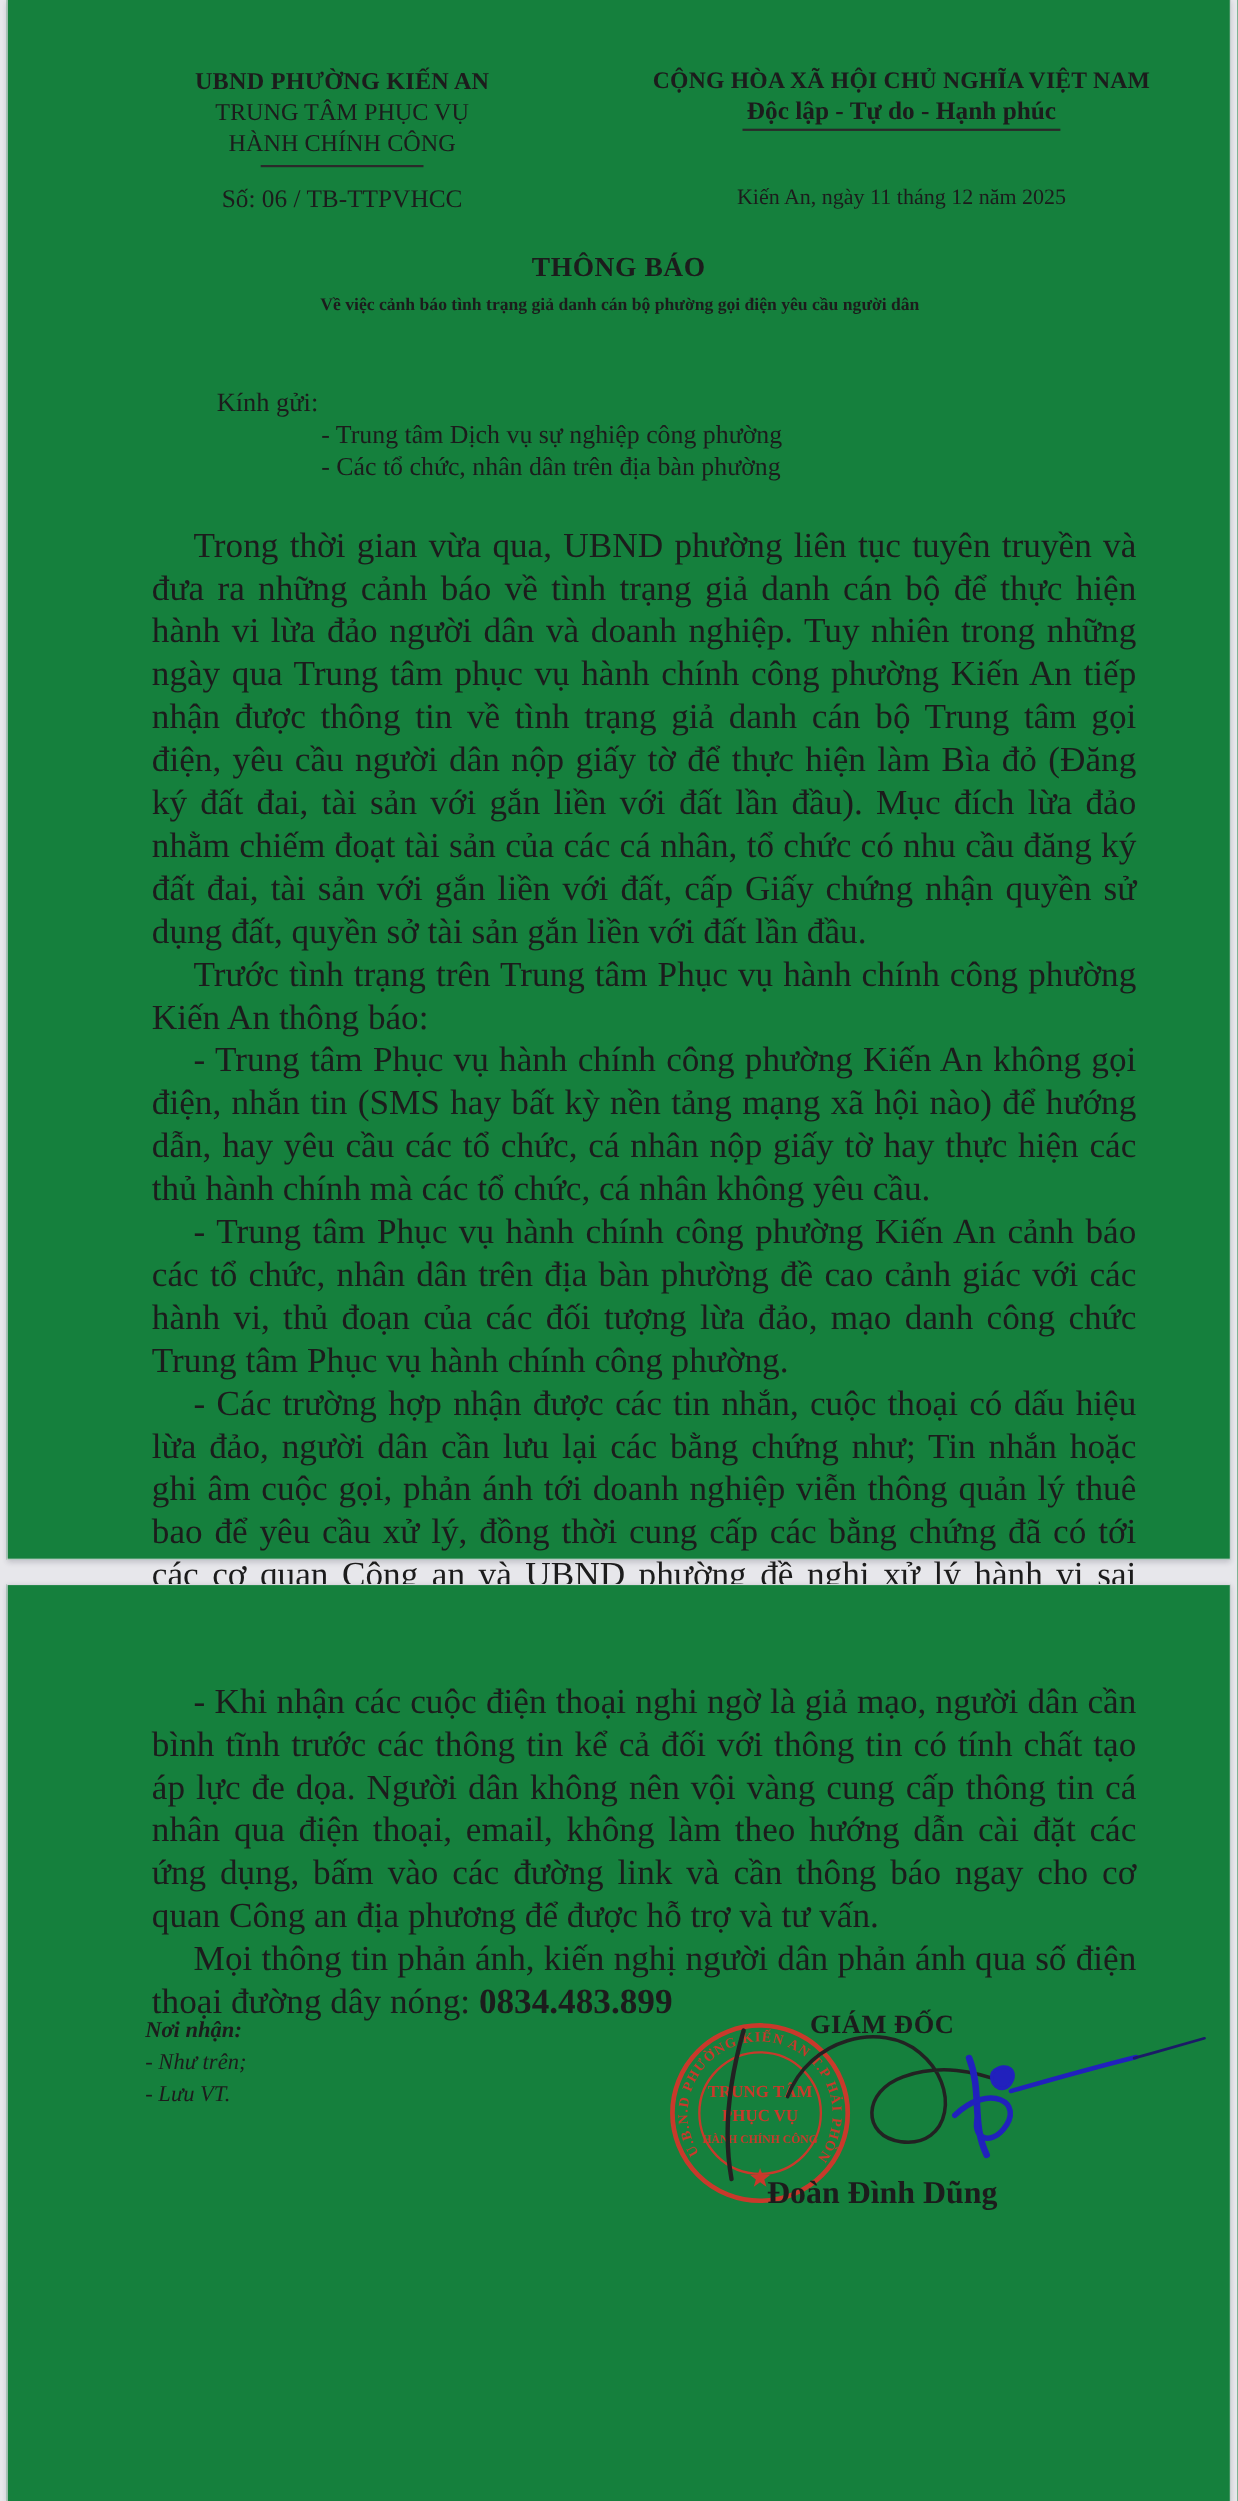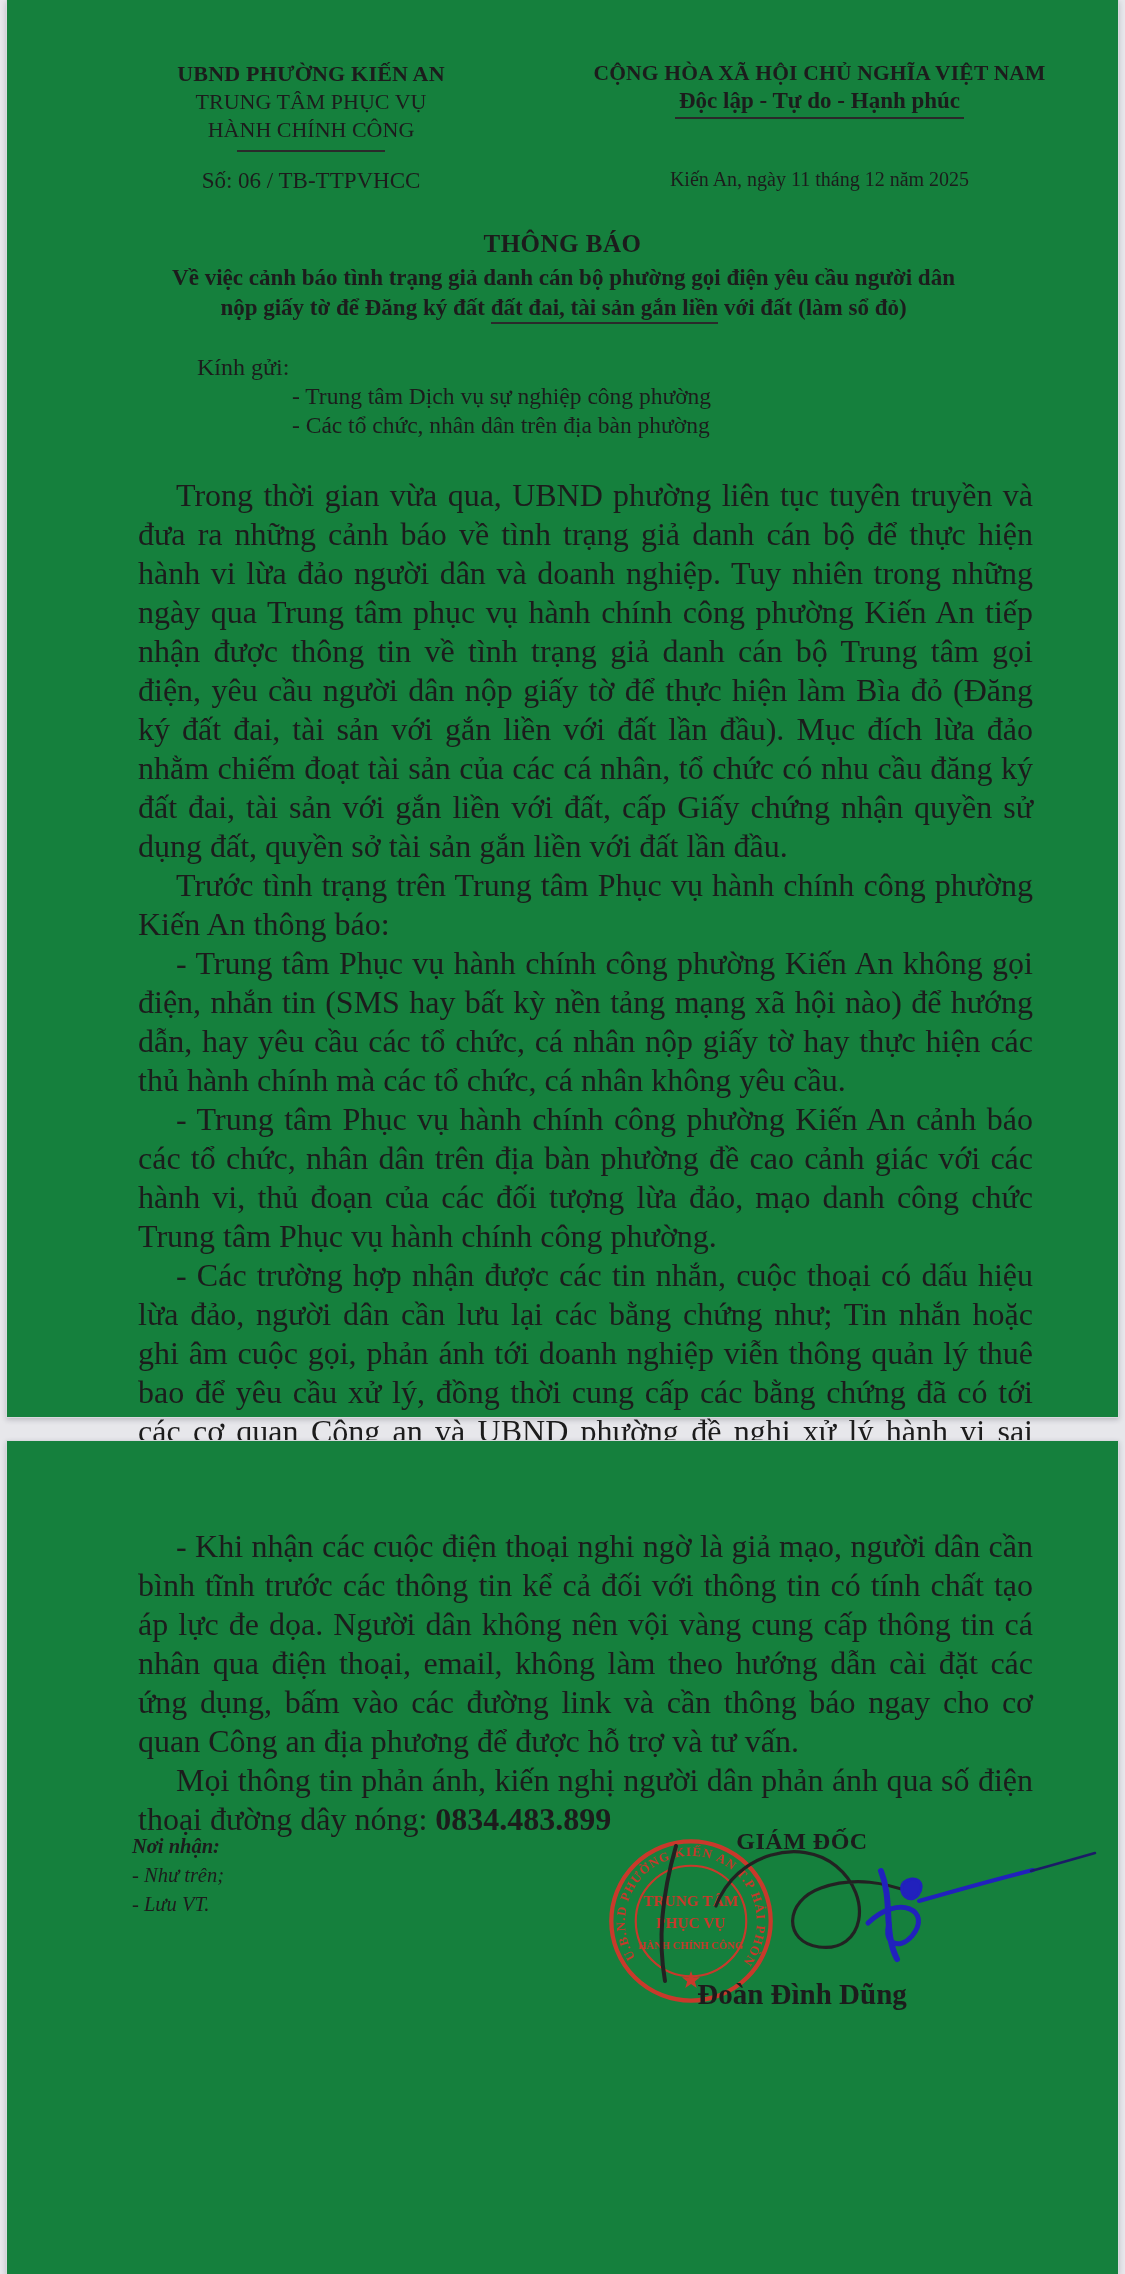--- a/index.html
+++ b/index.html
@@ -41,21 +41,21 @@
   .hdr-right .national{font-weight:bold;font-size:21.5px;letter-spacing:.2px;}
   .hdr-right .motto{
     font-weight:bold;font-size:23px;display:inline-block;
     border-bottom:2px solid #2a2a2a;padding:0 4px 3px;
   }
   .doc-number{left:104px;top:168px;width:400px;font-size:23px;}
   .date-line{left:560px;top:168px;width:505px;font-size:20px;}
 
   
   .doc-title{left:0;top:230px;width:100%;font-size:25px;font-weight:bold;letter-spacing:.5px;}
-  .doc-subject{left:60px;top:263px;width:993px;font-size:23px;font-weight:bold;line-height:30px;}
+  .doc-subject{left:60px;top:263px;width:993px;font-size:16px;font-weight:bold;line-height:30px;}
   .doc-subject .u{border-bottom:2.5px solid #2a2a2a;padding-bottom:2px;}
 
   .salutation{left:190px;top:354px;font-size:24px;}
   .recipients{left:285px;top:382px;font-size:23.5px;line-height:29px;}
 
   
   .body-block{left:131px;right:85px;top:476px;}
   .page2 .body-block{top:86px;}
   .body-block p{
     font-size:32px;
@@ -91,21 +91,20 @@
     <div><span class="motto">Độc lập - Tự do - Hạnh phúc</span></div>
   </div>
 
   <div class="abs doc-number center">Số: 06 / TB-TTPVHCC</div>
   <div class="abs date-line center">Kiến An, ngày 11 tháng 12 năm 2025</div>
 
   <div class="abs doc-title center">THÔNG BÁO</div>
 
   <div class="abs doc-subject center">
     <div>Về việc cảnh báo tình trạng giả danh cán bộ phường gọi điện yêu cầu người dân</div>
-    <div><span>nộp giấy tờ để Đăng ký đất </span><span class="u">đất đai, tài sản gắn liền</span><span> với đất (làm sổ đỏ)</span></div>
   </div>
 
   <div class="abs salutation">Kính gửi:</div>
 
   <div class="abs recipients">
     <div>- Trung tâm Dịch vụ sự nghiệp công phường</div>
     <div>- Các tổ chức, nhân dân trên địa bàn phường</div>
   </div>
 
   <div class="abs body-block">

